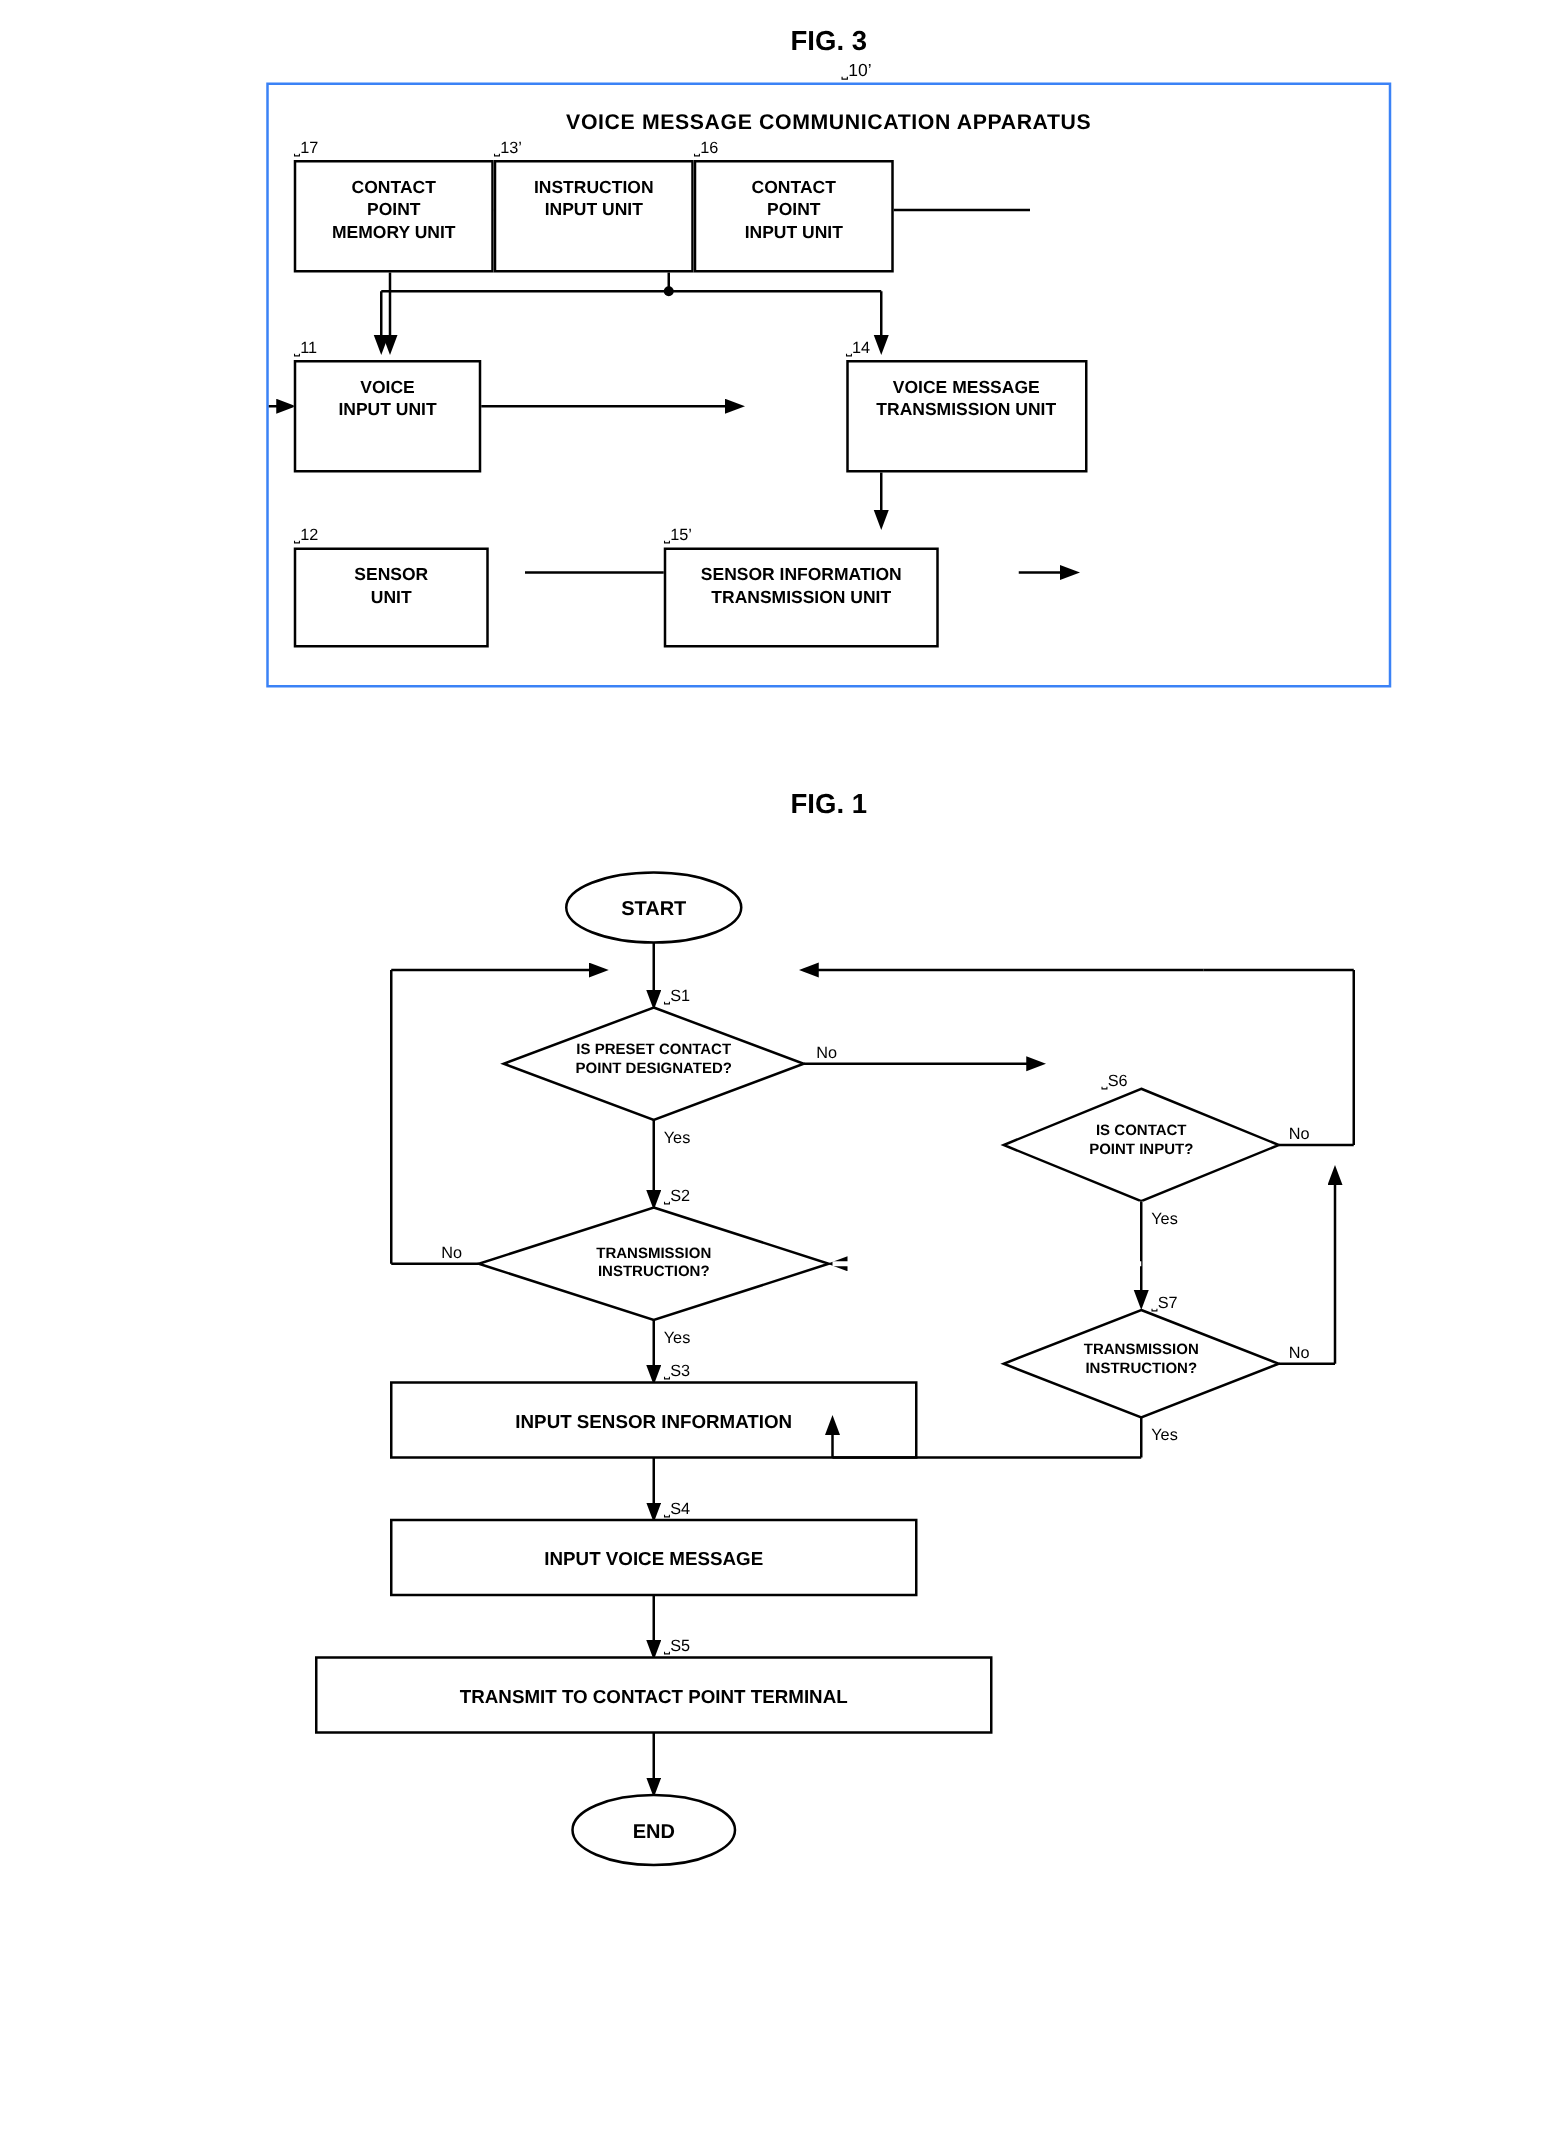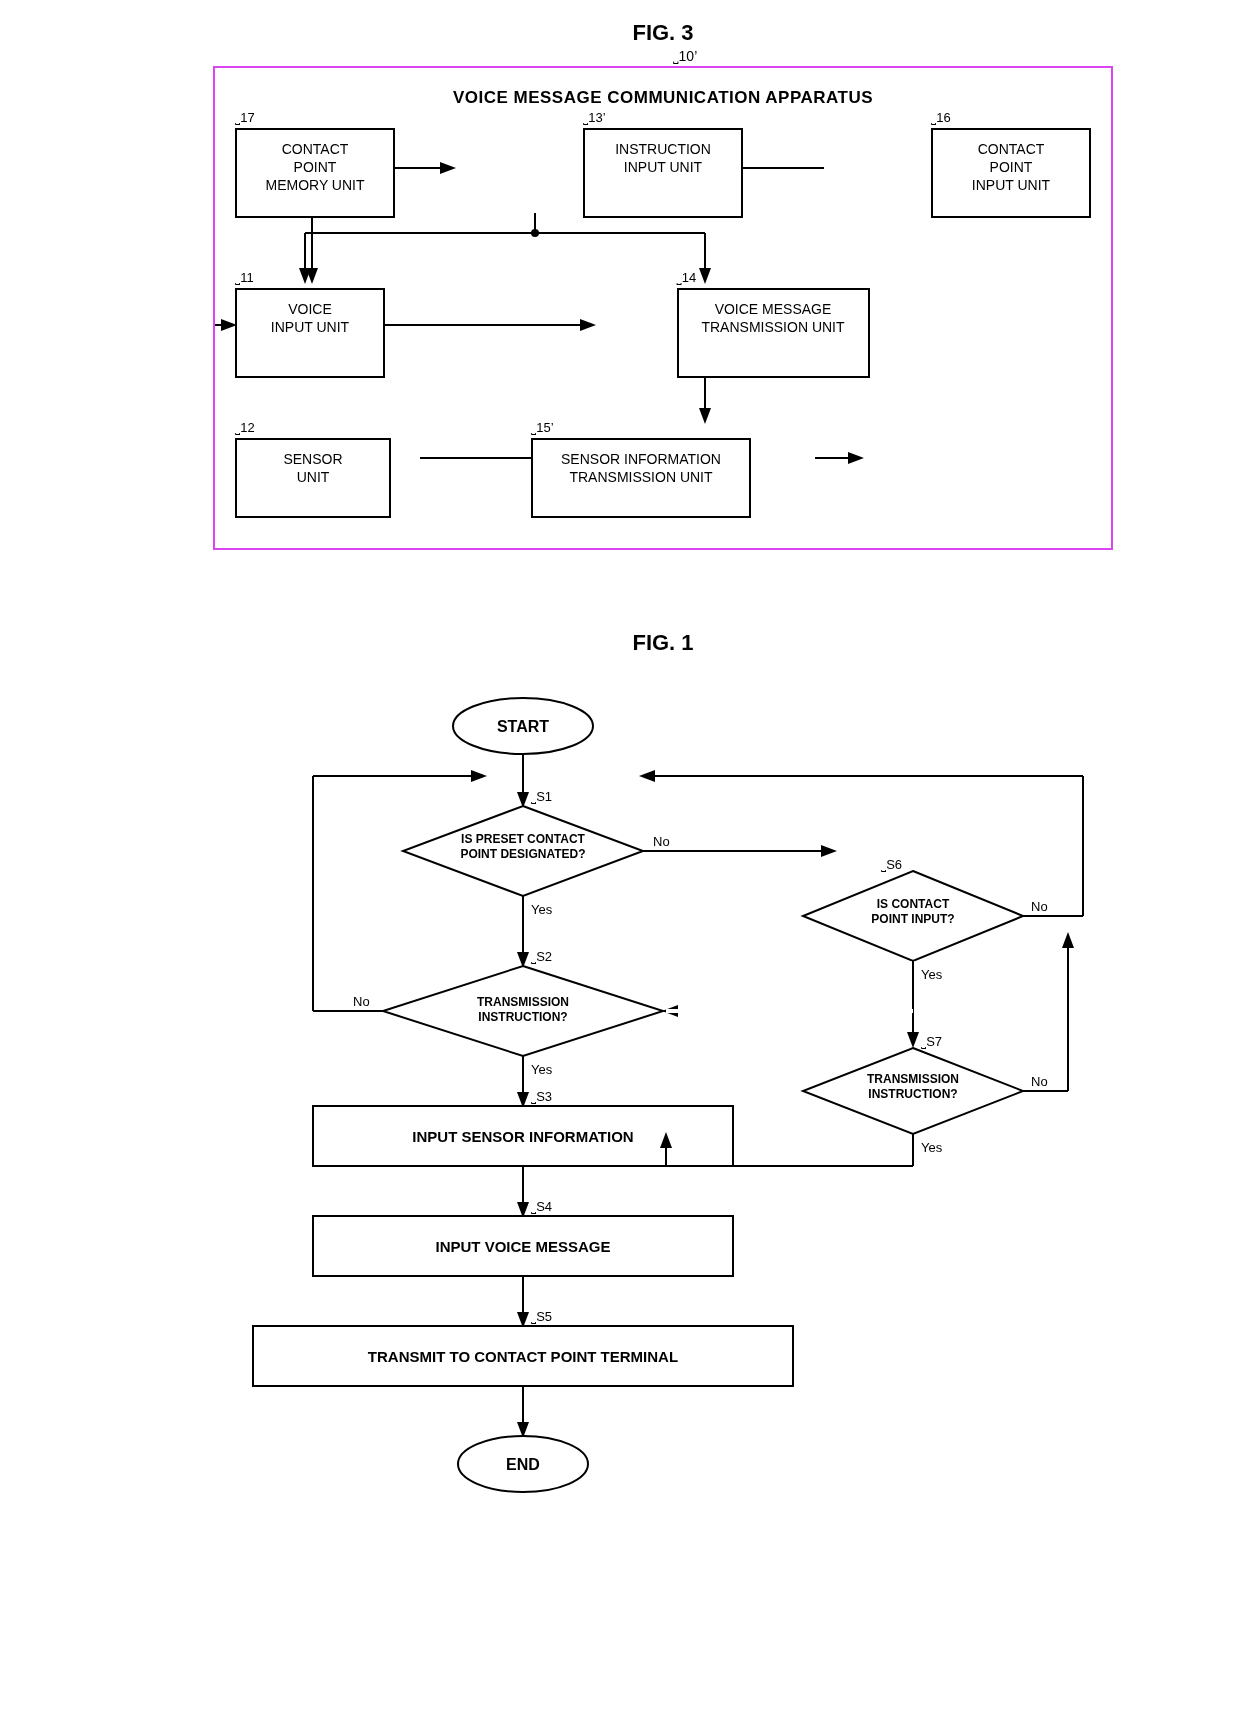--- a/index.html
+++ b/index.html
@@ -27,39 +27,39 @@
       font-family: Arial, sans-serif;
     }
 
     .fig3-container {
       position: relative;
       width: 900px;
       margin: 0 auto 80px auto;
     }
 
     .apparatus-box {
-      border: 2px solid #d946ef;
+      border: 2px solid #3b82f6;
       position: relative;
       padding: 20px 20px 30px 20px;
       width: 100%;
     }
 
     .apparatus-label {
       text-align: center;
       font-size: 17px;
       font-weight: bold;
       margin-bottom: 20px;
       letter-spacing: 0.5px;
     }
 
     .block-box {
       border: 2px solid #000;
       text-align: center;
       font-size: 14px;
-      font-weight: normal;
+      font-weight: bold;
       line-height: 1.3;
       padding: 10px 8px;
       background: #fff;
       position: relative;
     }
 
     .block-contact-memory {
       width: 160px;
       min-height: 90px;
     }
@@ -151,21 +151,21 @@
 
         <line x1="97" y1="145" x2="97" y2="212" stroke="#000" stroke-width="2" marker-end="url(#arrow)"></line>
 
         <line x1="490" y1="300" x2="490" y2="352" stroke="#000" stroke-width="2" marker-end="url(#arrow)"></line>
 
         <line x1="205" y1="390" x2="377" y2="390" stroke="#000" stroke-width="2" marker-end="url(#arrow)"></line>
 
         <line x1="600" y1="390" x2="645" y2="390" stroke="#000" stroke-width="2" marker-end="url(#arrow)"></line>
       </svg>
 
-      <div style="display:flex; justify-content:space-between; margin-bottom:70px; position:relative;">
+      <div style="display:flex; margin-bottom:70px; position:relative;">
 
         <div style="position:relative;">
           <span style="position:absolute;top:-18px;left:0;font-size:13px;">˽17</span>
           <div class="block-box block-contact-memory">
             CONTACT<br>POINT<br>MEMORY UNIT
           </div>
         </div>
 
         <div style="position:relative;">
           <span style="position:absolute;top:-18px;left:0;font-size:13px;">˽13’</span>

